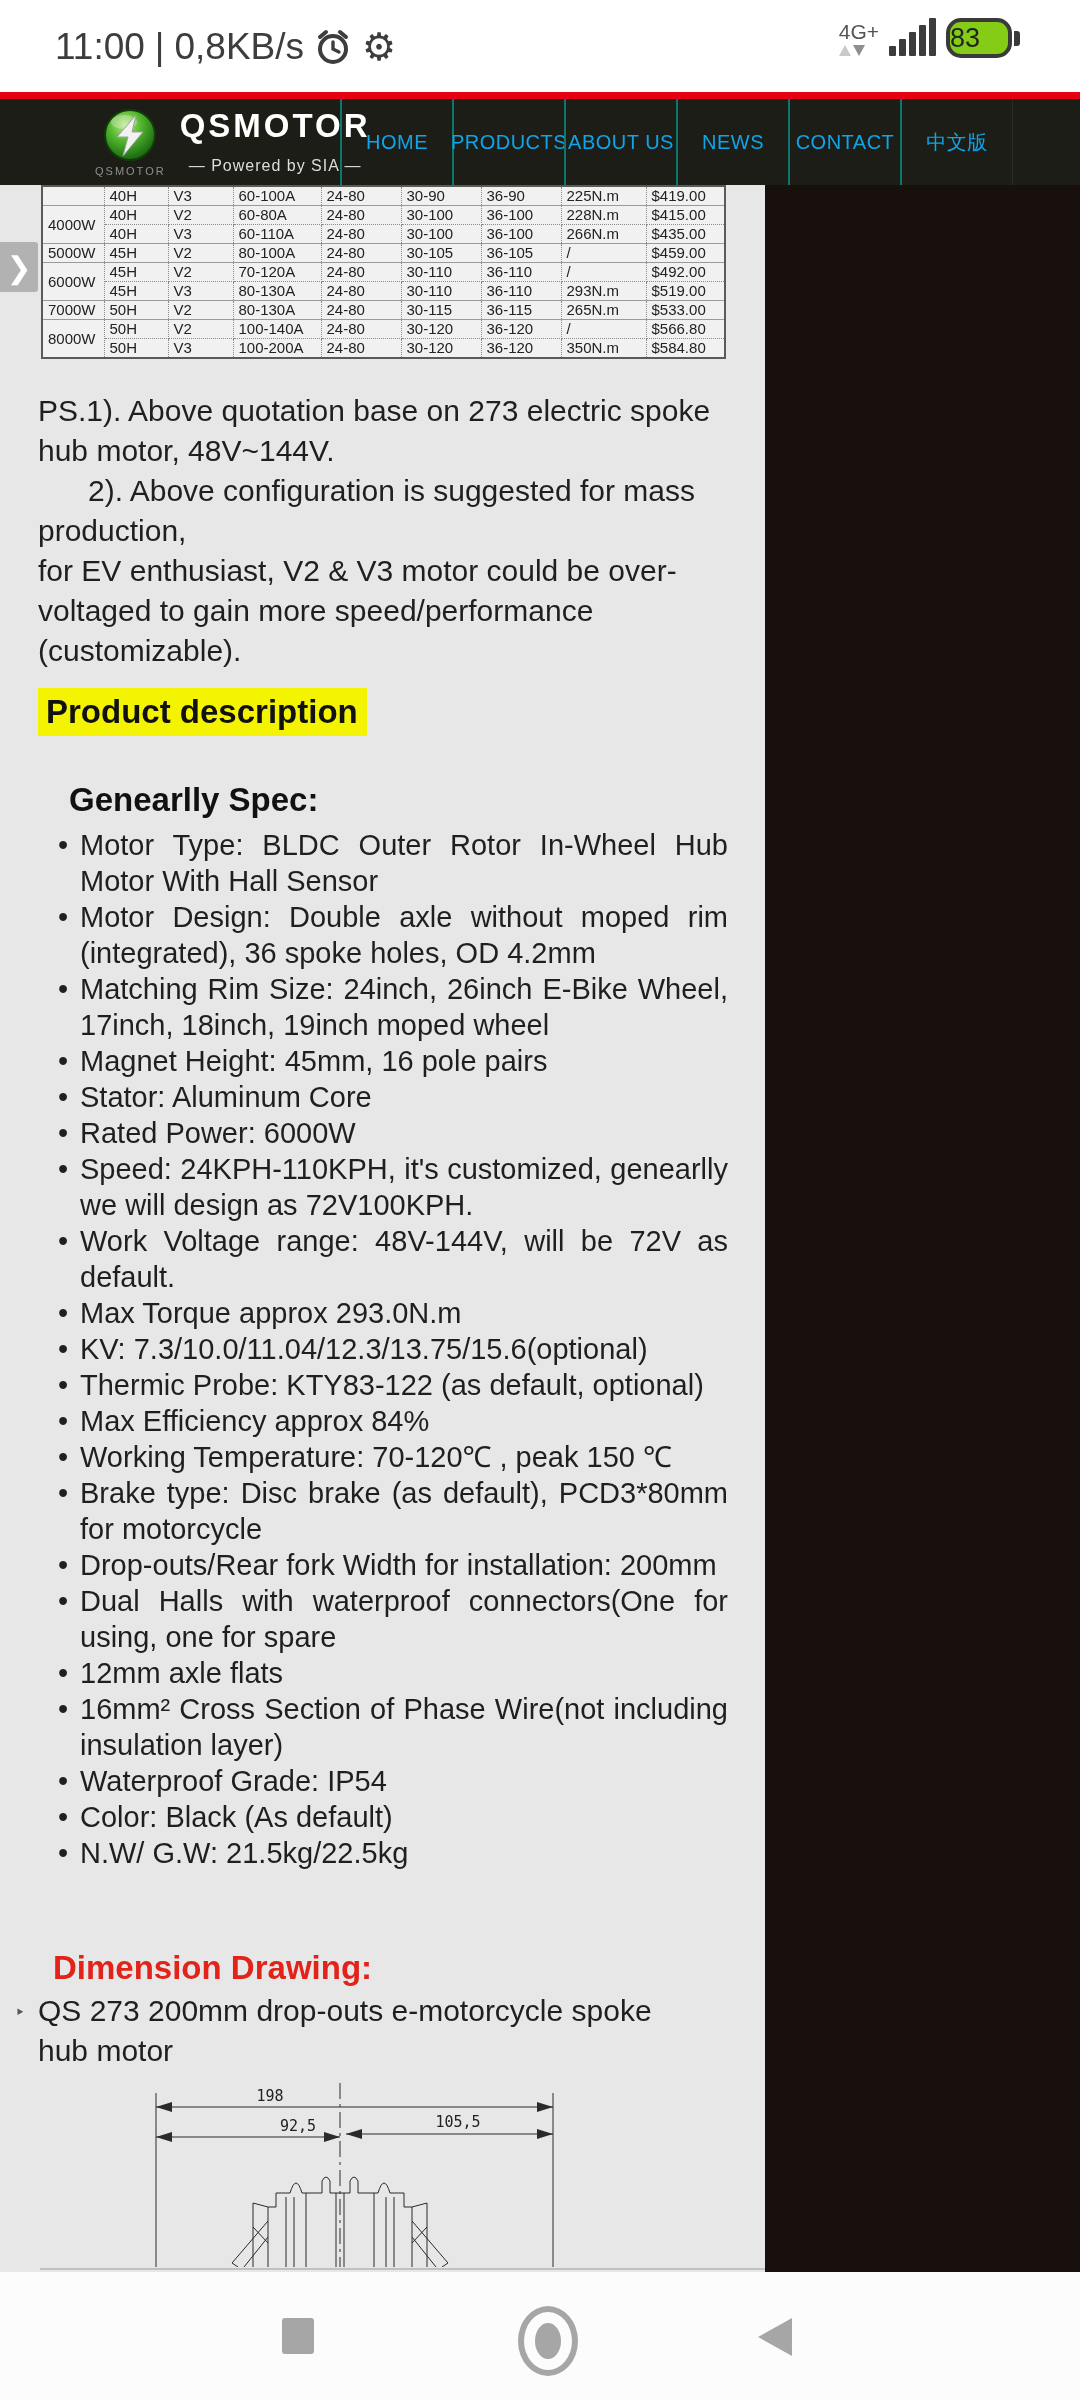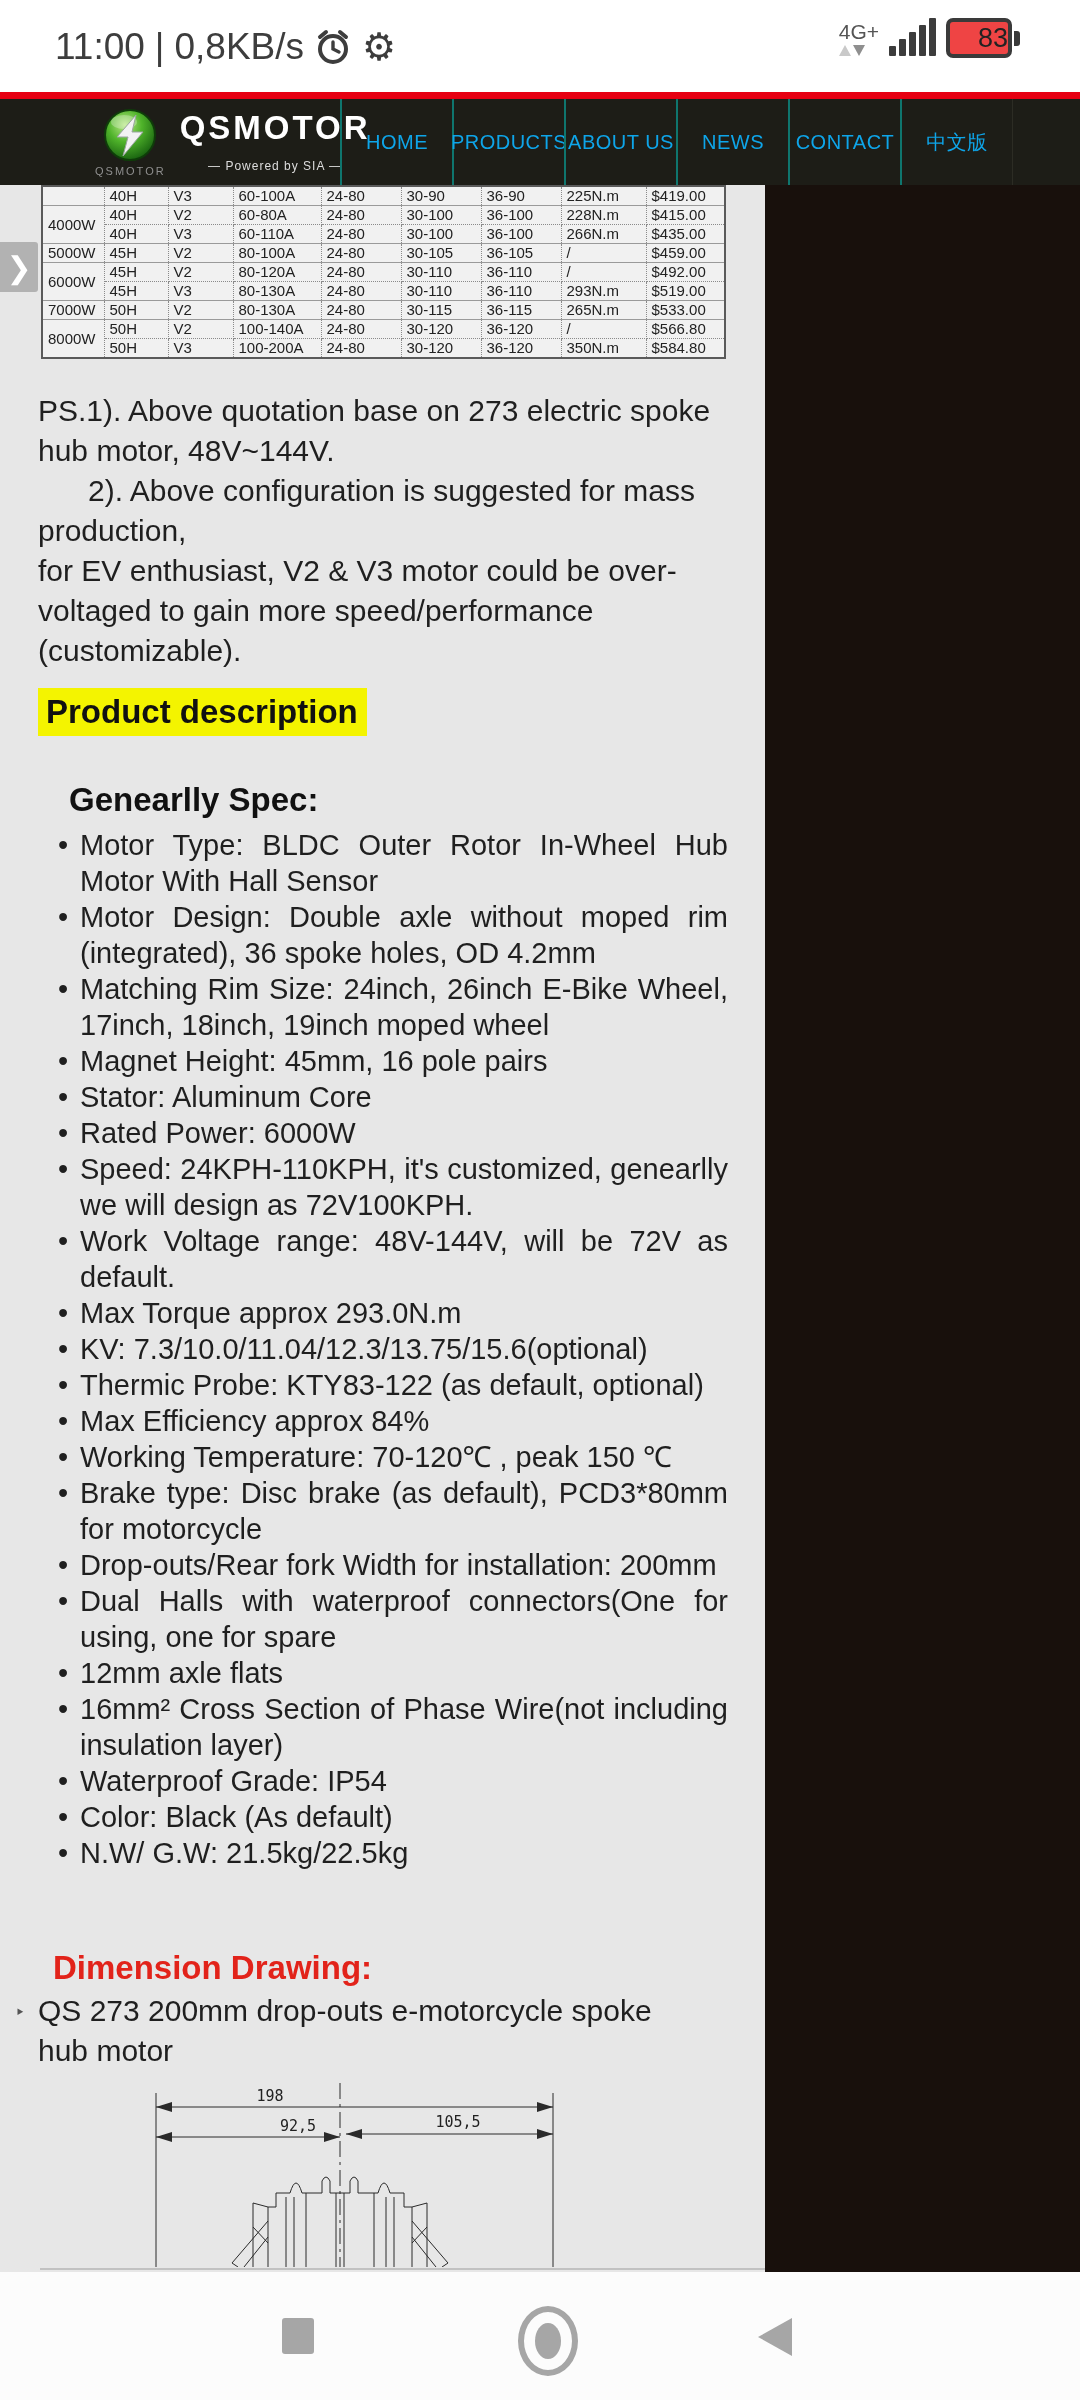--- a/index.html
+++ b/index.html
@@ -13,34 +13,34 @@
   .sb-left .gear{font-family:"DejaVu Sans",sans-serif;font-size:38px;color:#3d3d3d;line-height:40px;}
   .sb-right{position:absolute;right:60px;top:18px;display:flex;align-items:flex-end;gap:10px;}
   .netcol{display:flex;flex-direction:column;align-items:flex-start;margin-bottom:2px;}
   .net-label{font-size:21px;color:#555;line-height:22px;}
   .net-arrows{display:flex;gap:2px;margin-top:2px;}
   .arr-up{width:0;height:0;border-left:6px solid transparent;border-right:6px solid transparent;border-bottom:11px solid #c9c9c9;}
   .arr-dn{width:0;height:0;border-left:6px solid transparent;border-right:6px solid transparent;border-top:11px solid #8f8f8f;}
   .sig-bars{display:flex;align-items:flex-end;gap:3px;margin-bottom:2px;}
   .sig-bars i{display:block;width:7px;background:#3c3c3c;border-radius:1px;}
   .battery{display:flex;align-items:center;}
-  .bat-body{width:58px;height:32px;border:4px solid #3a3a3a;border-radius:7px;background:#ef4444;
-            display:flex;align-items:center;justify-content:flex-end;font-size:27px;color:#222;}
+  .bat-body{width:58px;height:32px;border:4px solid #3a3a3a;border-radius:15px;background:#84cc16;
+            display:flex;align-items:center;justify-content:flex-start;font-size:27px;color:#222;}
   .bat-nub{width:6px;height:15px;background:#3a3a3a;border-radius:0 3px 3px 0;margin-left:2px;}
 
   .red-line{position:absolute;top:92px;left:0;width:1080px;height:7px;background:#e60012;}
 
   
   .navbar{position:absolute;top:99px;left:0;width:1080px;height:86px;background:#1d1d17;display:flex;}
   .brand{display:flex;align-items:center;padding-left:95px;width:245px;}
   .emblem-wrap{display:flex;flex-direction:column;align-items:center;margin-right:14px;}
   .logo-caption{font-size:11px;color:#8f8f8f;letter-spacing:2px;margin-top:1px;}
   .brand-txt{display:flex;flex-direction:column;align-items:center;}
   .brand-name{font-size:33px;font-weight:bold;color:#fff;letter-spacing:3px;line-height:34px;}
-  .brand-tag{font-size:12px;color:#ddd;letter-spacing:1px;margin-top:14px;}
+  .brand-tag{font-size:16px;color:#ddd;letter-spacing:1px;margin-top:14px;}
   .nav-menu{display:flex;align-items:stretch;margin-left:0;}
   .nav-item{width:110px;display:flex;align-items:center;justify-content:center;
             font-size:20px;color:#0ea5e9;letter-spacing:.5px;border-left:2px solid #0f766e;cursor:pointer;}
   .nav-item:last-child{border-right:1px solid #2c2c24;}
 
   
   .content{position:absolute;top:185px;left:0;width:1080px;height:2087px;background:#e7e7e7;}
   .dark-panel{position:absolute;top:0;left:765px;width:315px;height:2087px;background:#18100c;}
   .page-edge{position:absolute;left:40px;top:2083px;width:725px;height:0;border-bottom:2px solid #c2c2c2;}
 
@@ -214,21 +214,21 @@
             <td>24-80</td>
             <td>30-105</td>
             <td>36-105</td>
             <td>/</td>
             <td>$459.00</td>
           </tr>
           <tr class="grp">
             <td class="pw" rowspan="2">6000W</td>
             <td>45H</td>
             <td>V2</td>
-            <td>80-120A</td>
+            <td>70-120A</td>
             <td>24-80</td>
             <td>30-110</td>
             <td>36-110</td>
             <td>/</td>
             <td>$492.00</td>
           </tr>
           <tr>
             <td>45H</td>
             <td>V3</td>
             <td>80-130A</td>

